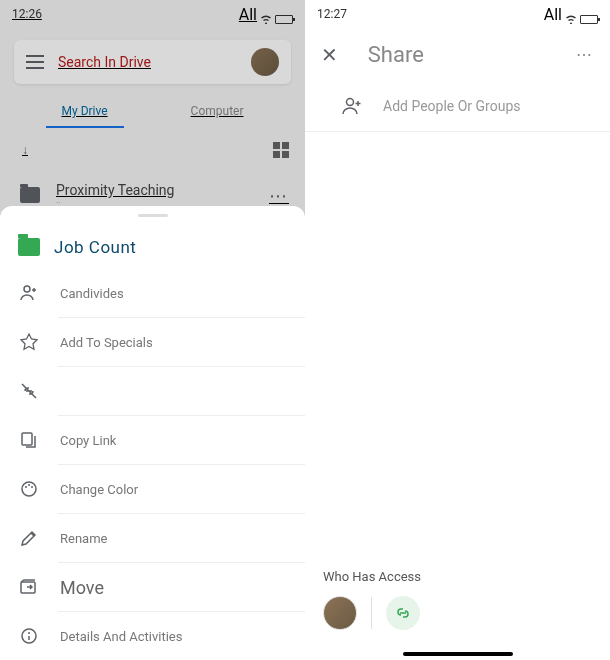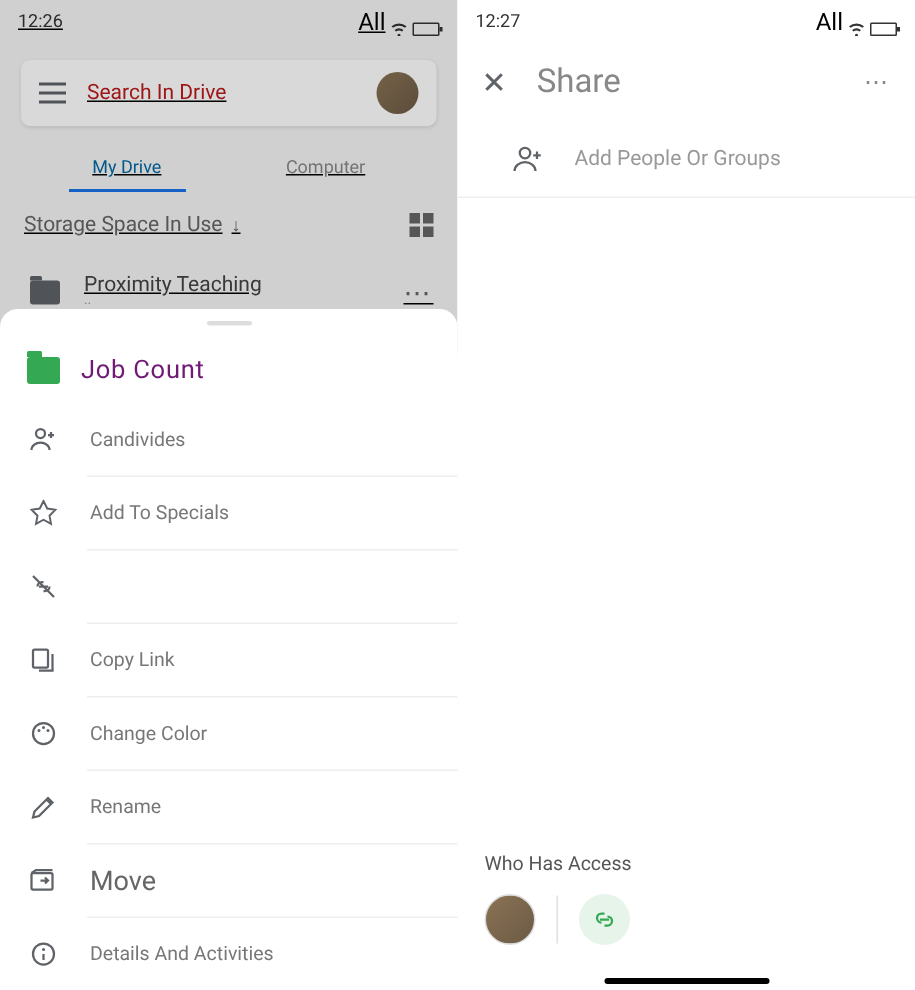--- a/index.html
+++ b/index.html
@@ -41,32 +41,32 @@
     .folder-label { flex: 1; font-size: 14px; color: #444; }
     .folder-sub { font-size: 9px; color: #999; }
     .more-dots { color: #666; font-size: 18px; letter-spacing: 2px; }
     
     
     .bottom-sheet { position: absolute; bottom: 0; left: 0; right: 0; background: #fff; border-radius: 12px 12px 0 0; z-index: 2; padding-top: 8px; }
     .sheet-handle { width: 30px; height: 3px; background: #ddd; border-radius: 2px; margin: 0 auto 8px; }
     .sheet-header { display: flex; align-items: center; padding: 12px 18px; }
     .sheet-folder-icon { width: 22px; height: 18px; background: #34a853; border-radius: 2px; margin-right: 14px; position: relative; }
     .sheet-folder-icon::before { content: ''; position: absolute; top: -4px; left: 0; width: 10px; height: 4px; background: #34a853; border-radius: 1px 1px 0 0; }
-    .sheet-title { font-size: 17px; color: #701a75; letter-spacing: 0.5px; }
+    .sheet-title { font-size: 17px; color: #0c4a6e; letter-spacing: 0.5px; }
     
     .menu-item { display: flex; align-items: center; padding: 13px 18px; }
     .menu-icon { width: 22px; height: 22px; display: flex; align-items: center; justify-content: center; margin-right: 20px; color: #5f6368; }
     .menu-label { font-size: 13px; color: #777; flex: 1; }
     .menu-item.large .menu-label { font-size: 18px; color: #666; }
     .divider { height: 1px; background: #eee; margin-left: 58px; }
     
     
     .share-header { display: flex; align-items: center; padding: 14px 16px; }
     .close-x { font-size: 20px; color: #5f6368; margin-right: 20px; cursor: pointer; }
-    .share-title { font-size: 22px; color: #888; flex: 1; }
+    .share-title { font-size: 22px; color: #888; flex: 1; margin-left: 10px; }
     .share-more { color: #888; letter-spacing: 2px; }
     
     .add-people-row { display: flex; align-items: center; padding: 14px 36px; border-bottom: 1px solid #eee; }
     .add-people-icon { color: #5f6368; margin-right: 20px; }
     .add-people-label { color: #999; font-size: 14px; }
     
     .access-section { position: absolute; bottom: 30px; left: 0; right: 0; padding: 0 18px; }
     .access-label { font-size: 13px; color: #555; margin-bottom: 12px; }
     .access-row { display: flex; align-items: center; gap: 10px; }
     .access-avatar { width: 34px; height: 34px; border-radius: 50%; background: linear-gradient(135deg, #8b7355, #6b5a45); border: 1px solid #ddd; }
@@ -105,21 +105,20 @@
       <span class="search-placeholder">Search In Drive</span>
       <span class="avatar"></span>
     </div>
 
     <div class="tabs">
       <span class="tab active">My Drive</span>
       <span class="tab">Computer</span>
     </div>
 
     <div class="storage-row">
-      <span>Storage Space In Use</span>
       <span class="arrow">↓</span>
       <span class="grid-icon">
           <span></span>
           <span></span>
           <span></span>
           <span></span>
         </span>
     </div>
 
     <div class="folder-row">

